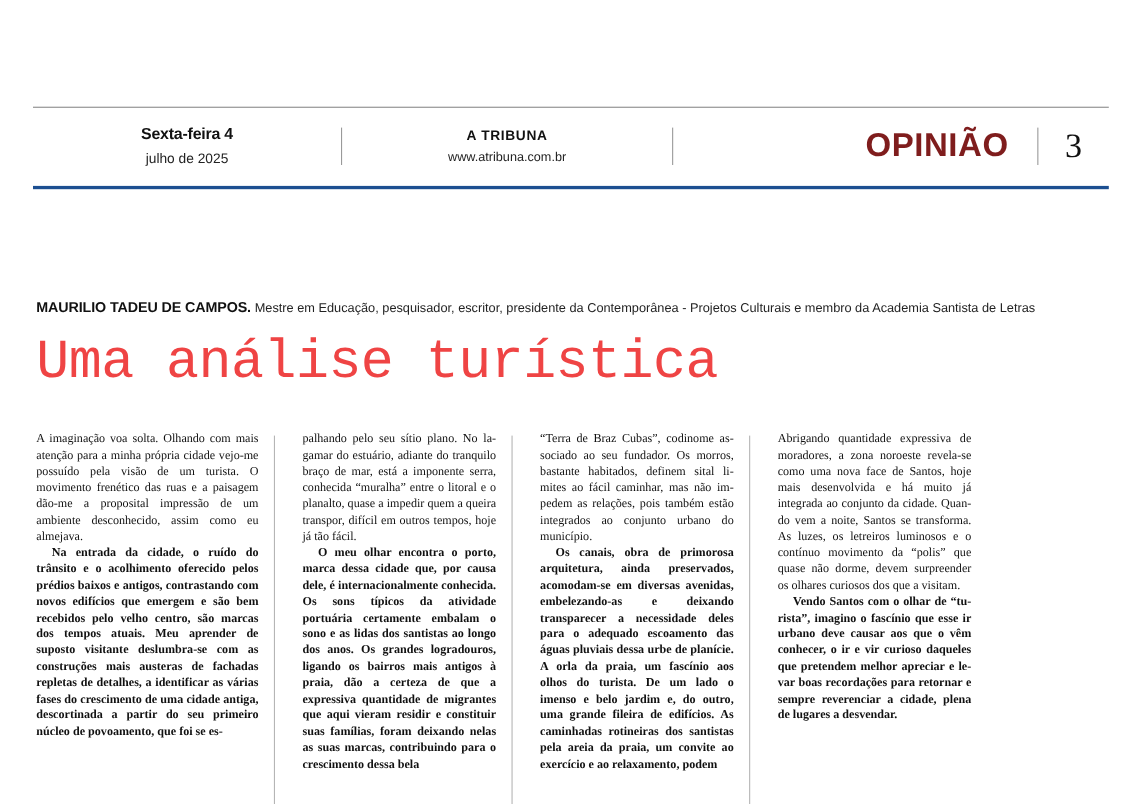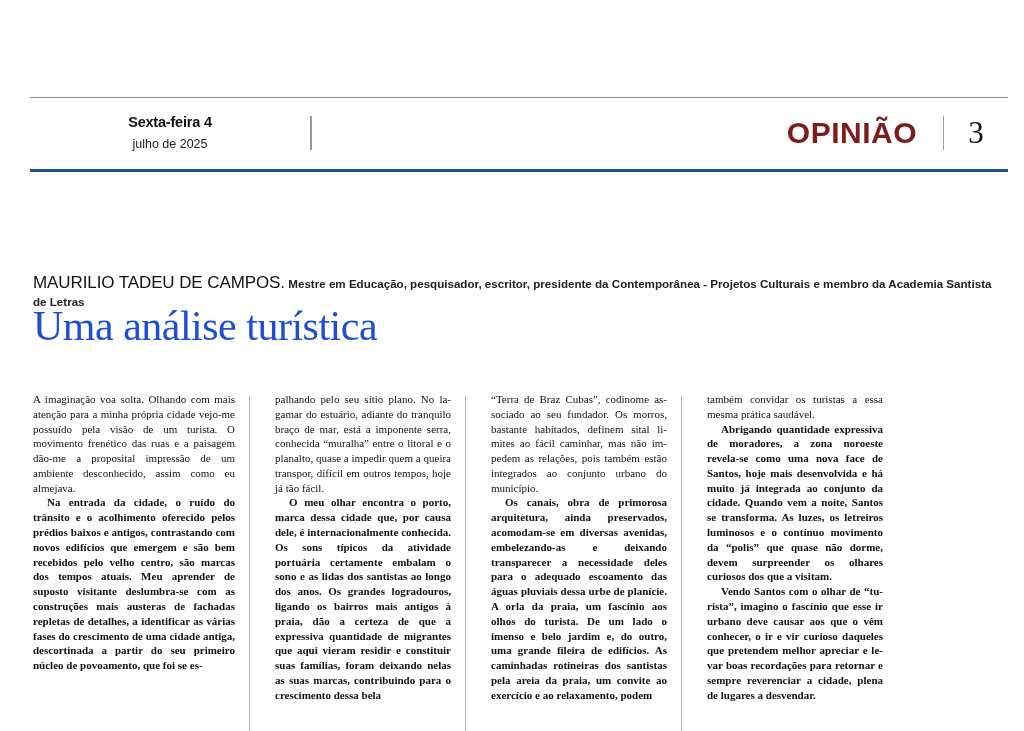--- a/index.html
+++ b/index.html
@@ -131,43 +131,42 @@
   
   .byline {
     position: absolute;
     left: 33px;
     top: 232px;
     width: 960px;
     font-size: 12.2px;
     line-height: 1.3;
   }
   .byline .author {
-    font-weight: normal;
-    font-size: 17px;
+    font-weight: bold;
+    font-size: 13px;
     letter-spacing: -0.1px;
     color: #111;
   }
   .byline .credentials {
     font-size: 11.6px;
     color: #222;
-    font-weight: bold;
   }
 
   
   .headline {
     position: absolute;
     left: 33px;
     top: 262px;
     width: 900px;
   }
   .headline span {
-    font-size: 42px;
-    color: #1d4ed8;
+    font-size: 50px;
+    color: #ef4444;
     font-weight: normal;
-    font-family: Liberation Serif, serif;
+    font-family: Liberation Mono, monospace;
     letter-spacing: -0.5px;
   }
 
   
   .columns {
     position: absolute;
     left: 33px;
     top: 352px;
     width: 968px;
     height: 350px;
@@ -210,20 +209,24 @@
 <div class="page">
 
   <div class="top-rule"></div>
 
   <div class="masthead">
     <div class="mh-date">
       <div class="d1">Sexta-feira 4</div>
       <div class="d2">julho de 2025</div>
     </div>
     <div class="mh-sep"></div>
+    <div class="mh-paper">
+      <div class="p1">A TRIBUNA</div>
+      <div class="p2">www.atribuna.com.br</div>
+    </div>
     <div class="mh-sep"></div>
     <div class="mh-section">
       <span>OPINIÃO</span>
     </div>
     <div class="mh-sep"></div>
     <div class="mh-pagenum">
       <span>3</span>
     </div>
   </div>
 
@@ -253,20 +256,19 @@
     </div>
 
     <div class="col">
       <div class="col-divider"></div>
       <p>“Terra de Braz Cubas”, codinome as­sociado ao seu fundador. Os morros, bastante habitados, definem sital li­mites ao fácil caminhar, mas não im­pedem as relações, pois também es­tão integrados ao conjunto urbano do município.</p>
       <p>Os canais, obra de primorosa arqui­tetura, ainda preservados, acomodam-se em diversas avenidas, embelezan­do-as e deixando transparecer a ne­cessidade deles para o adequado es­coamento das águas pluviais dessa ur­be de planície. A orla da praia, um fascínio aos olhos do turista. De um lado o imenso e belo jardim e, do ou­tro, uma grande fileira de edifícios. As caminhadas rotineiras dos santis­tas pela areia da praia, um convite ao exercício e ao relaxamento, podem</p>
     </div>
 
     <div class="col">
       <div class="col-divider"></div>
-      <p>também convidar os turistas a essa mesma prática saudável.</p>
       <p>Abrigando quantidade expressiva de moradores, a zona noroeste revela-se como uma nova face de Santos, ho­je mais desenvolvida e há muito já integrada ao conjunto da cidade. Quan­do vem a noite, Santos se transforma. As luzes, os letreiros luminosos e o contínuo movimento da “polis” que quase não dorme, devem surpreender os olhares curiosos dos que a visitam.</p>
       <p>Vendo Santos com o olhar de “tu­rista”, imagino o fascínio que esse ir urbano deve causar aos que o vêm conhecer, o ir e vir curioso daqueles que pretendem melhor apreciar e le­var boas recordações para retornar e sempre reverenciar a cidade, plena de lugares a desvendar.</p>
     </div>
 
   </div>
 
 </div>
 
 </body></html>

